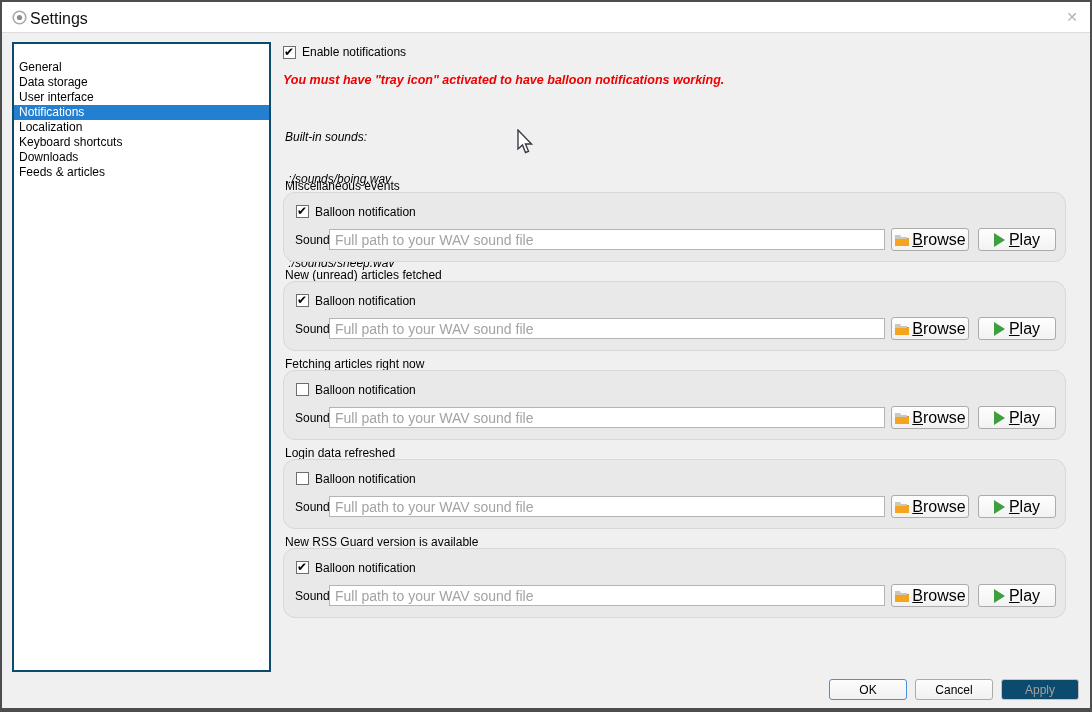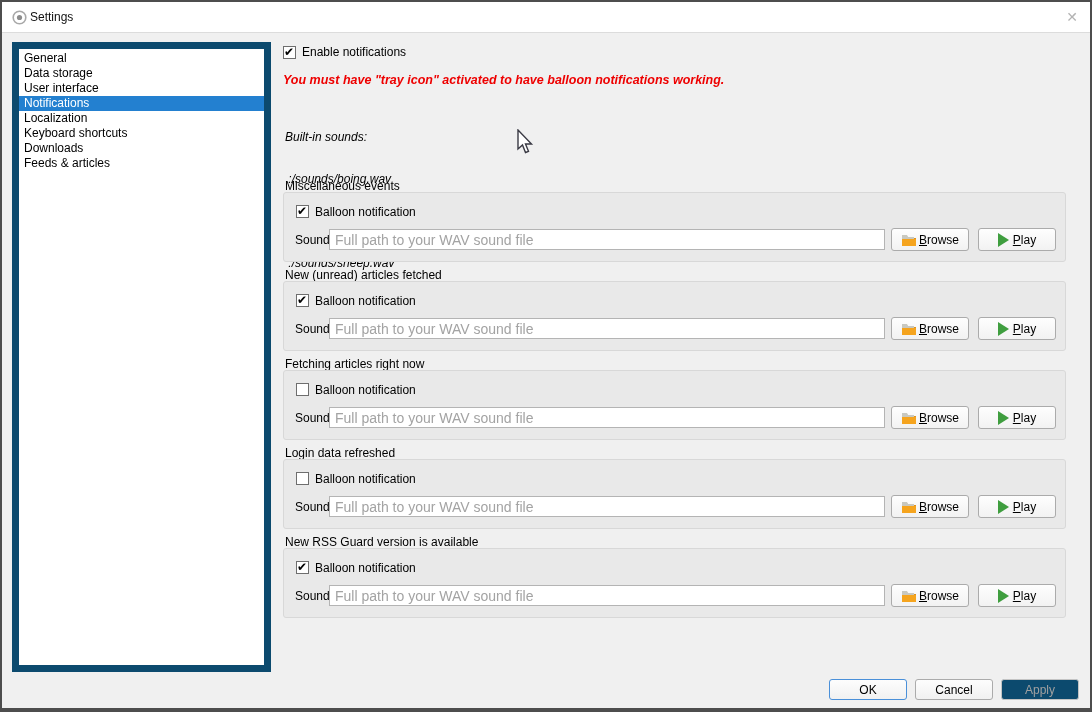--- a/index.html
+++ b/index.html
@@ -10,27 +10,27 @@
     position:relative; width:1092px; height:712px; background:var(--dialog_bg);
     border:2px solid var(--frame); border-bottom-width:4px; overflow:hidden;
   }
 
   
   .titlebar {
     position:absolute; left:0; top:0; right:0; height:31px;
     background:#ffffff; border-bottom:1px solid #dcdcdc;
   }
   .titlebar .app-icon { position:absolute; left:10px; top:8px; }
-  .titlebar .title { position:absolute; left:28px; top:8px; font-size:12px; color:#111; }
+  .titlebar .title { position:absolute; left:28px; top:8px; font-size:16px; color:#111; }
   .titlebar .close { position:absolute; right:12px; top:7px; color:#b3b3b3; font-size:14px; cursor:default; }
 
   
   .sidebar {
     position:absolute; left:10px; top:40px; width:259px; height:630px;
-    background:#ffffff; border:7px solid #0c4a6e; padding-top:2px;
+    background:#ffffff; border:2px solid #0c4a6e; padding-top:16px;
   }
   .list-item { height:15px; line-height:15px; padding-left:5px; white-space:nowrap; cursor:default; }
   .list-item.checked { background:var(--selection); color:#ffffff; }
 
   
   .checkbox {
     display:inline-block; width:13px; height:13px; background:#ffffff;
     border:1px solid #6e6e6e; position:relative; vertical-align:middle;
   }
   .checkbox.checked::after {
@@ -42,36 +42,36 @@
   .warning {
     position:absolute; left:281px; top:71px; width:600px;
     color:var(--warning_red); font-weight:bold; font-style:italic; font-size:12.5px; white-space:nowrap;
   }
   .sounds { position:absolute; left:283px; top:100px; font-style:italic; line-height:14px; white-space:pre; }
 
   .section { position:absolute; left:281px; width:783px; height:83px; }
   .section-title { position:absolute; left:2px; top:0; white-space:nowrap; }
   .groupbox {
     position:absolute; left:0; top:13px; width:783px; height:70px;
-    background:var(--groupbox_bg); border:1px solid #d8d8d8; border-radius:3px;
+    background:var(--groupbox_bg); border:1px solid #d8d8d8; border-radius:12px;
   }
   .groupbox .checkbox { position:absolute; left:12px; top:12px; }
   .groupbox .cb-label { position:absolute; left:31px; top:12px; white-space:nowrap; }
   .groupbox .sound-label { position:absolute; left:11px; top:40px; }
   .sound-input {
     position:absolute; left:45px; top:36px; width:556px; height:21px;
     border:1px solid #b4b4b4; background:#ffffff; font-family:"Liberation Sans",sans-serif;
     font-size:14px; padding-left:5px; color:#222;
   }
   .sound-input::placeholder { color:#a3a3a3; opacity:1; }
 
   .btn {
     position:absolute; top:35px; width:78px; height:23px;
     background:linear-gradient(#fefefe,#f2f2f2); border:1px solid #ababab; border-radius:3px;
-    font-family:"Liberation Sans",sans-serif; font-size:12px; color:#000;
+    font-family:"Liberation Sans",sans-serif; font-size:16px; color:#000;
     display:flex; align-items:center; justify-content:center; gap:2px; cursor:default;
   }
   .browse-btn { left:607px; }
   .play-btn { left:694px; }
   .mn { text-decoration:underline; }
   .play-tri {
     display:inline-block; width:0; height:0; margin-right:2px;
     border-left:11px solid var(--play_green); border-top:7px solid transparent; border-bottom:7px solid transparent;
   }
 

